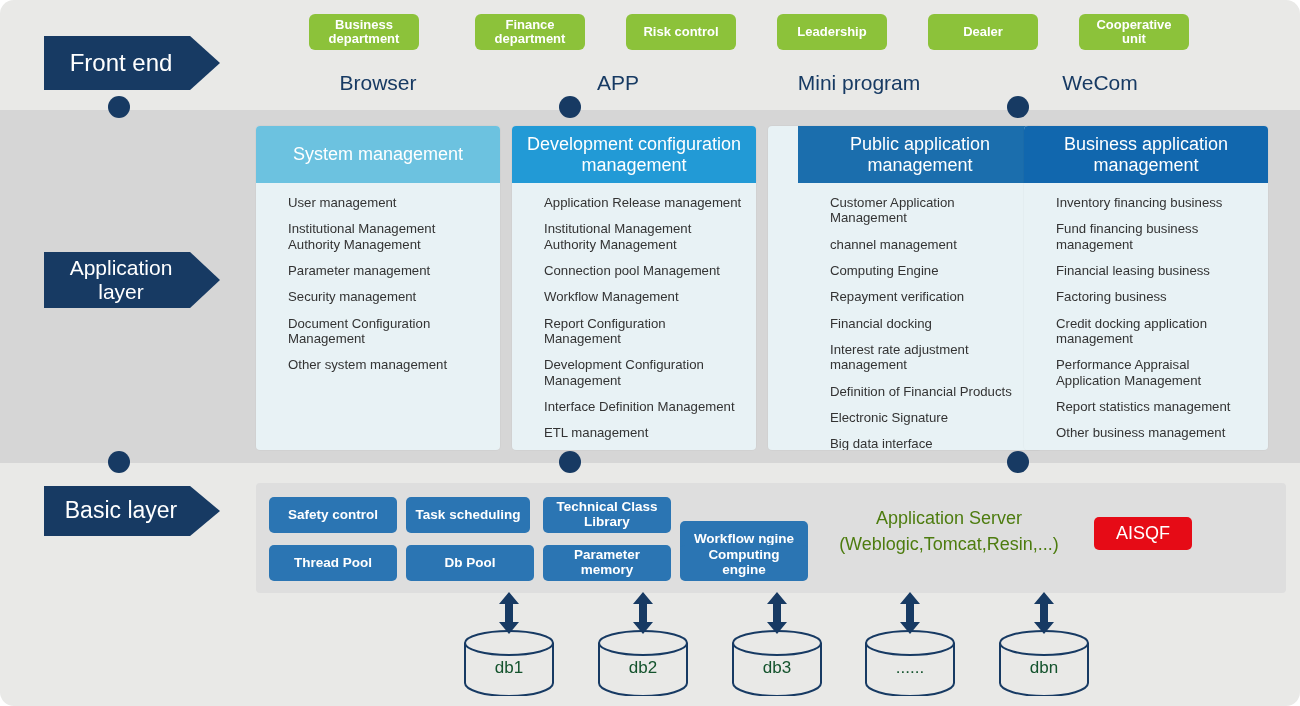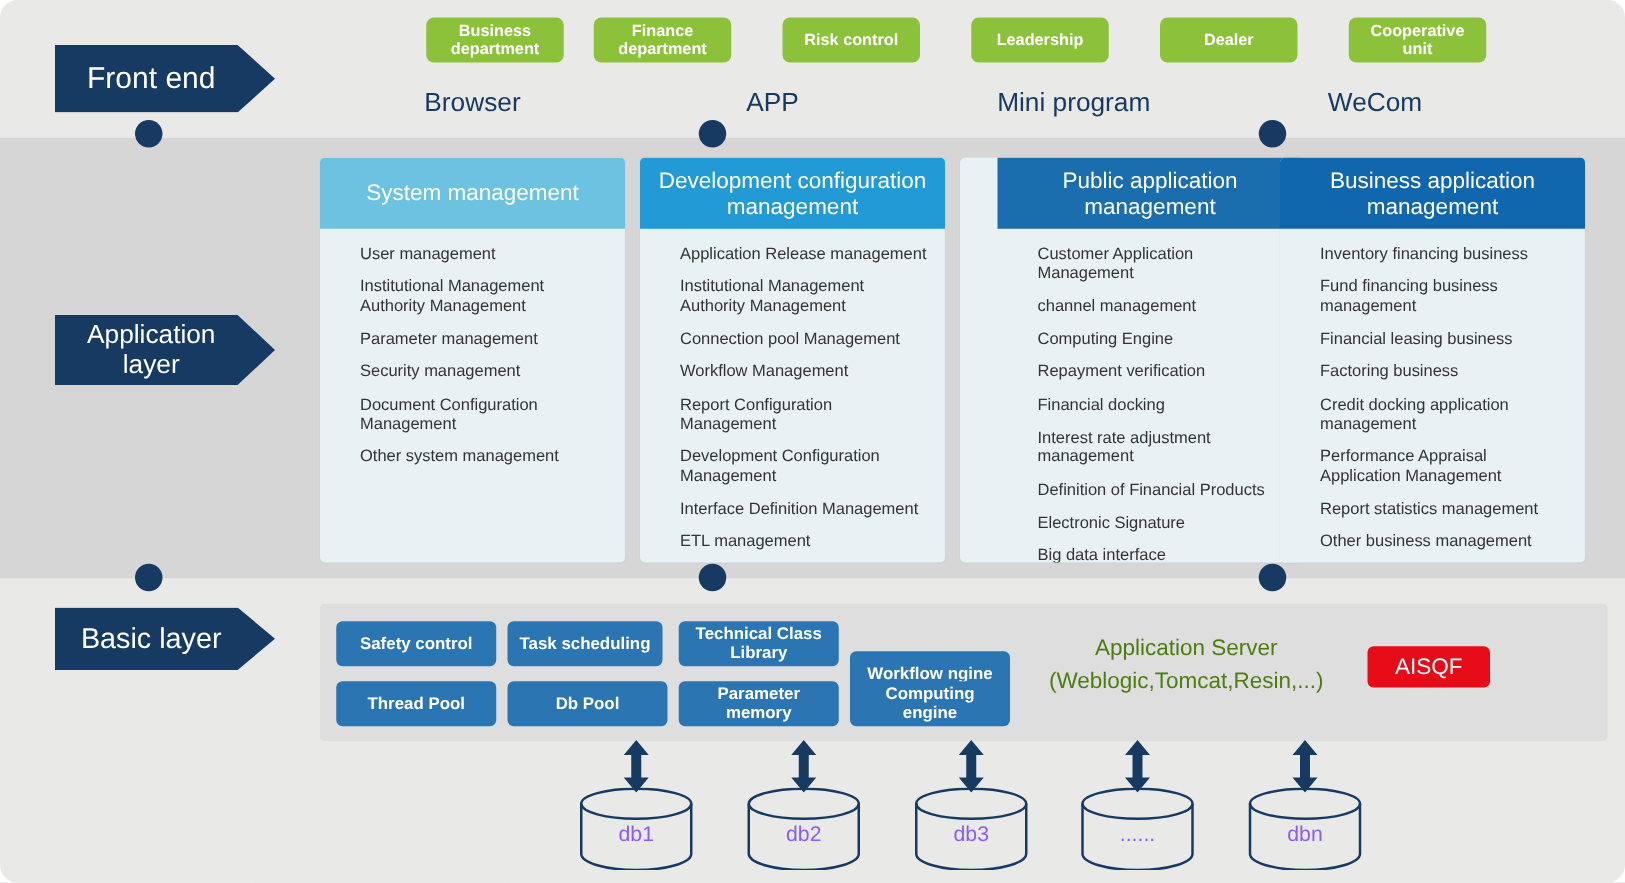--- a/index.html
+++ b/index.html
@@ -83,21 +83,21 @@
 
   
   .darrow{position:absolute;width:24px;height:42px;}
 
   
   .db{position:absolute;width:92px;height:66px;}
   .db svg{display:block;}
   .db-label{
     position:absolute;left:0;top:0;width:92px;height:66px;
     display:flex;align-items:center;justify-content:center;
-    color:#8b5cf6;font-size:17px;padding-top:9px;box-sizing:border-box;
+    color:#14532d;font-size:17px;padding-top:9px;box-sizing:border-box;
   }
 </style>
 </head>
 <body>
 
 <div id="stage">
 
   <div class="band band-front" style="background: rgb(233, 233, 231);"></div>
   <div class="band band-app" style="background: rgb(214, 214, 214);"></div>
   <div class="band band-basic" style="background: rgb(233, 233, 231);"></div>
@@ -106,21 +106,21 @@
       <span>Front end</span>
     </div>
   <div class="banner" id="banner-app" style="background: rgb(23, 58, 99);">
       <span>Application layer</span>
     </div>
   <div class="banner" id="banner-basic" style="background: rgb(23, 58, 99);">
       <span>Basic layer</span>
     </div>
 
   <div id="chips">
-      <div class="chip" style="left: 341px; top: 14px; width: 110px; background: rgb(140, 194, 58);">
+      <div class="chip" style="left: 309px; top: 14px; width: 110px; background: rgb(140, 194, 58);">
         <span>Business department</span>
       </div>
       <div class="chip" style="left: 475px; top: 14px; width: 110px; background: rgb(140, 194, 58);">
         <span>Finance department</span>
       </div>
       <div class="chip" style="left: 626px; top: 14px; width: 110px; background: rgb(140, 194, 58);">
         <span>Risk control</span>
       </div>
       <div class="chip" style="left: 777px; top: 14px; width: 110px; background: rgb(140, 194, 58);">
         <span>Leadership</span>

